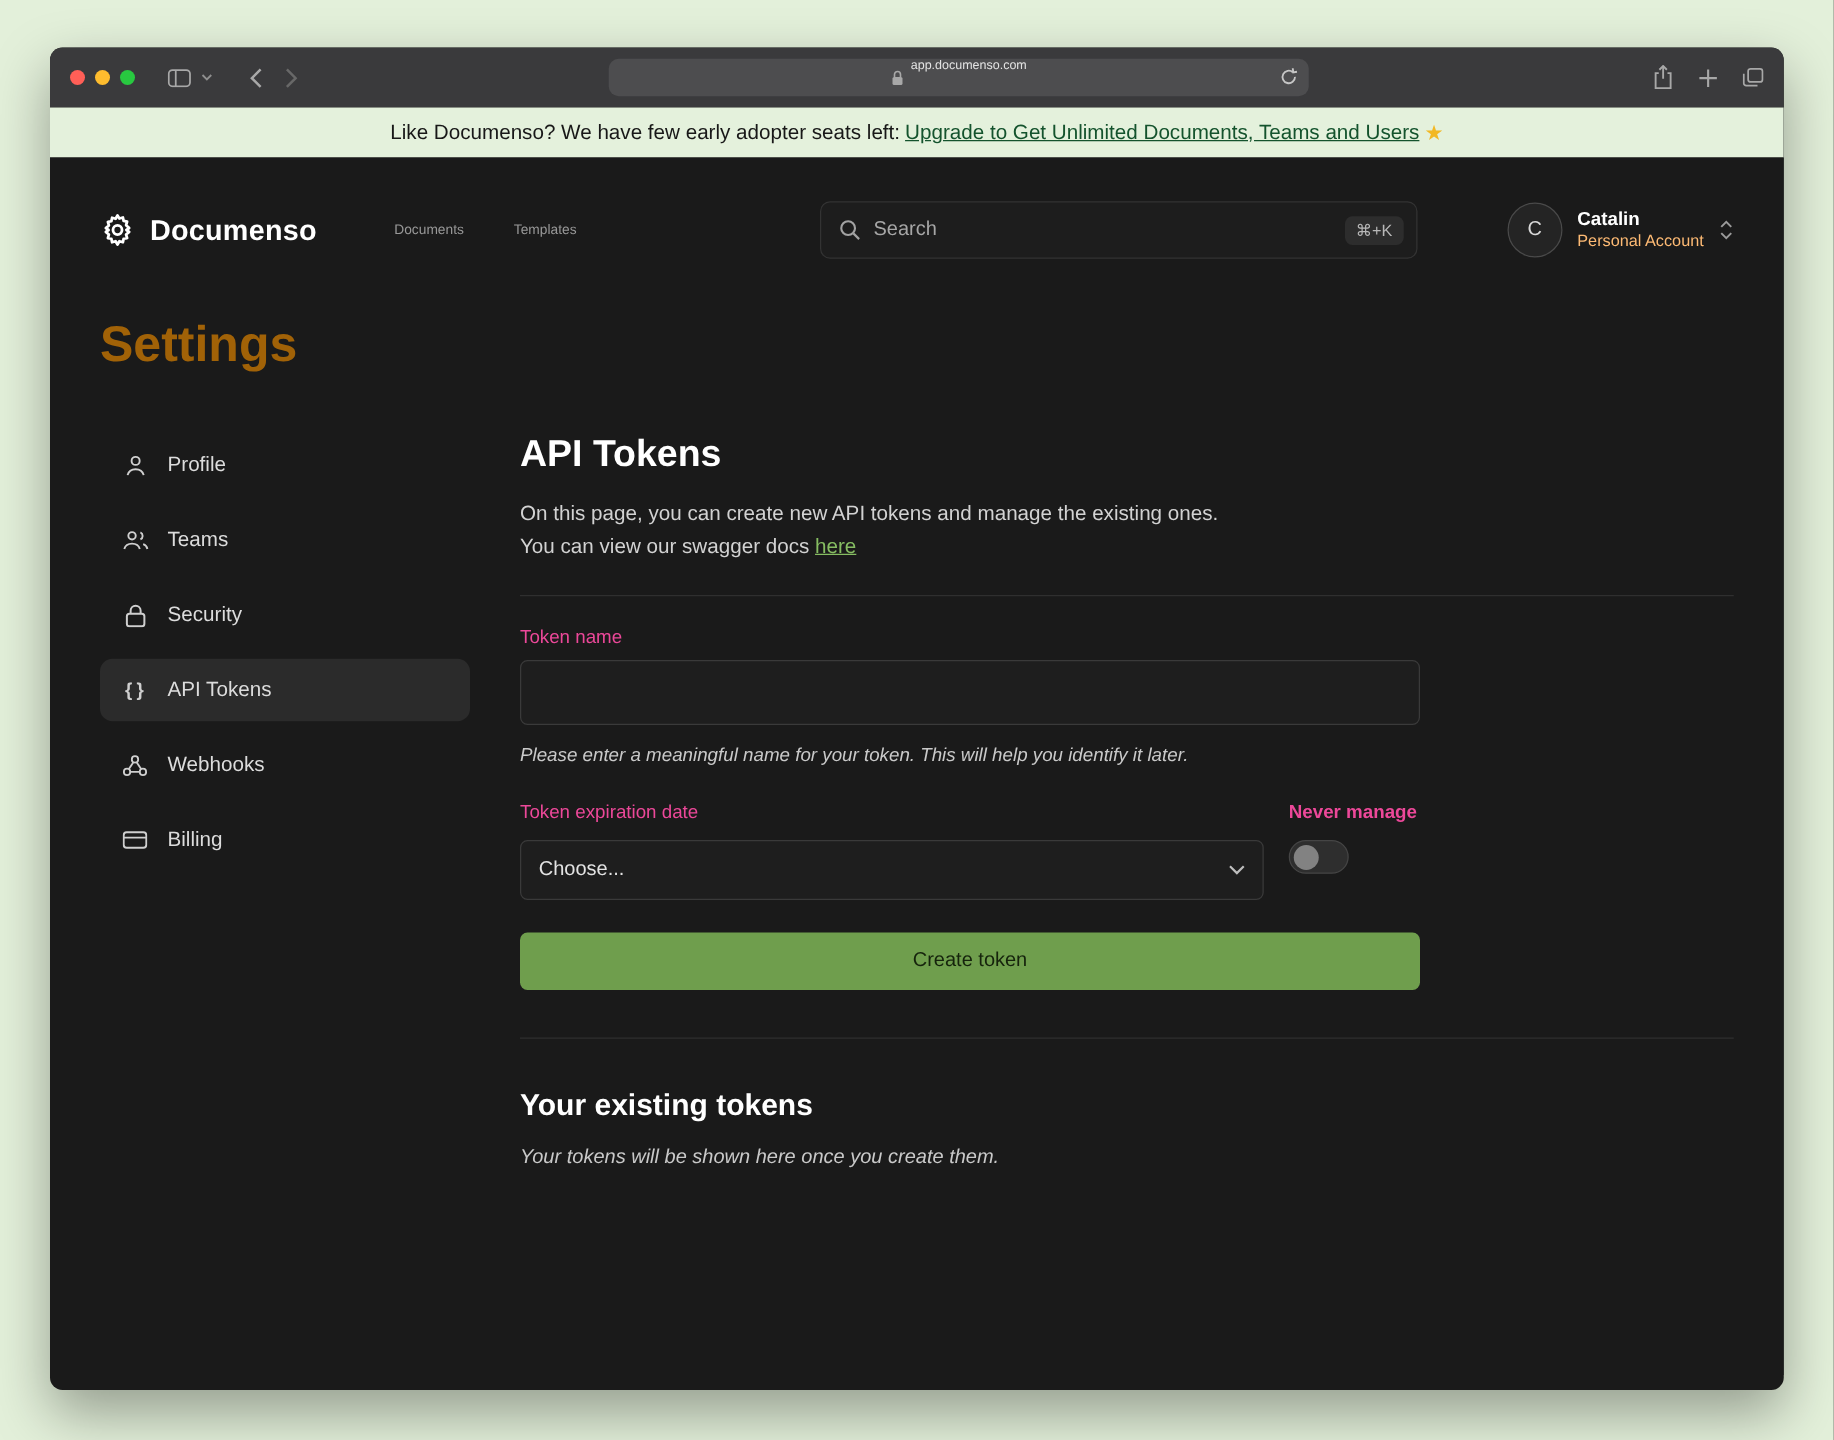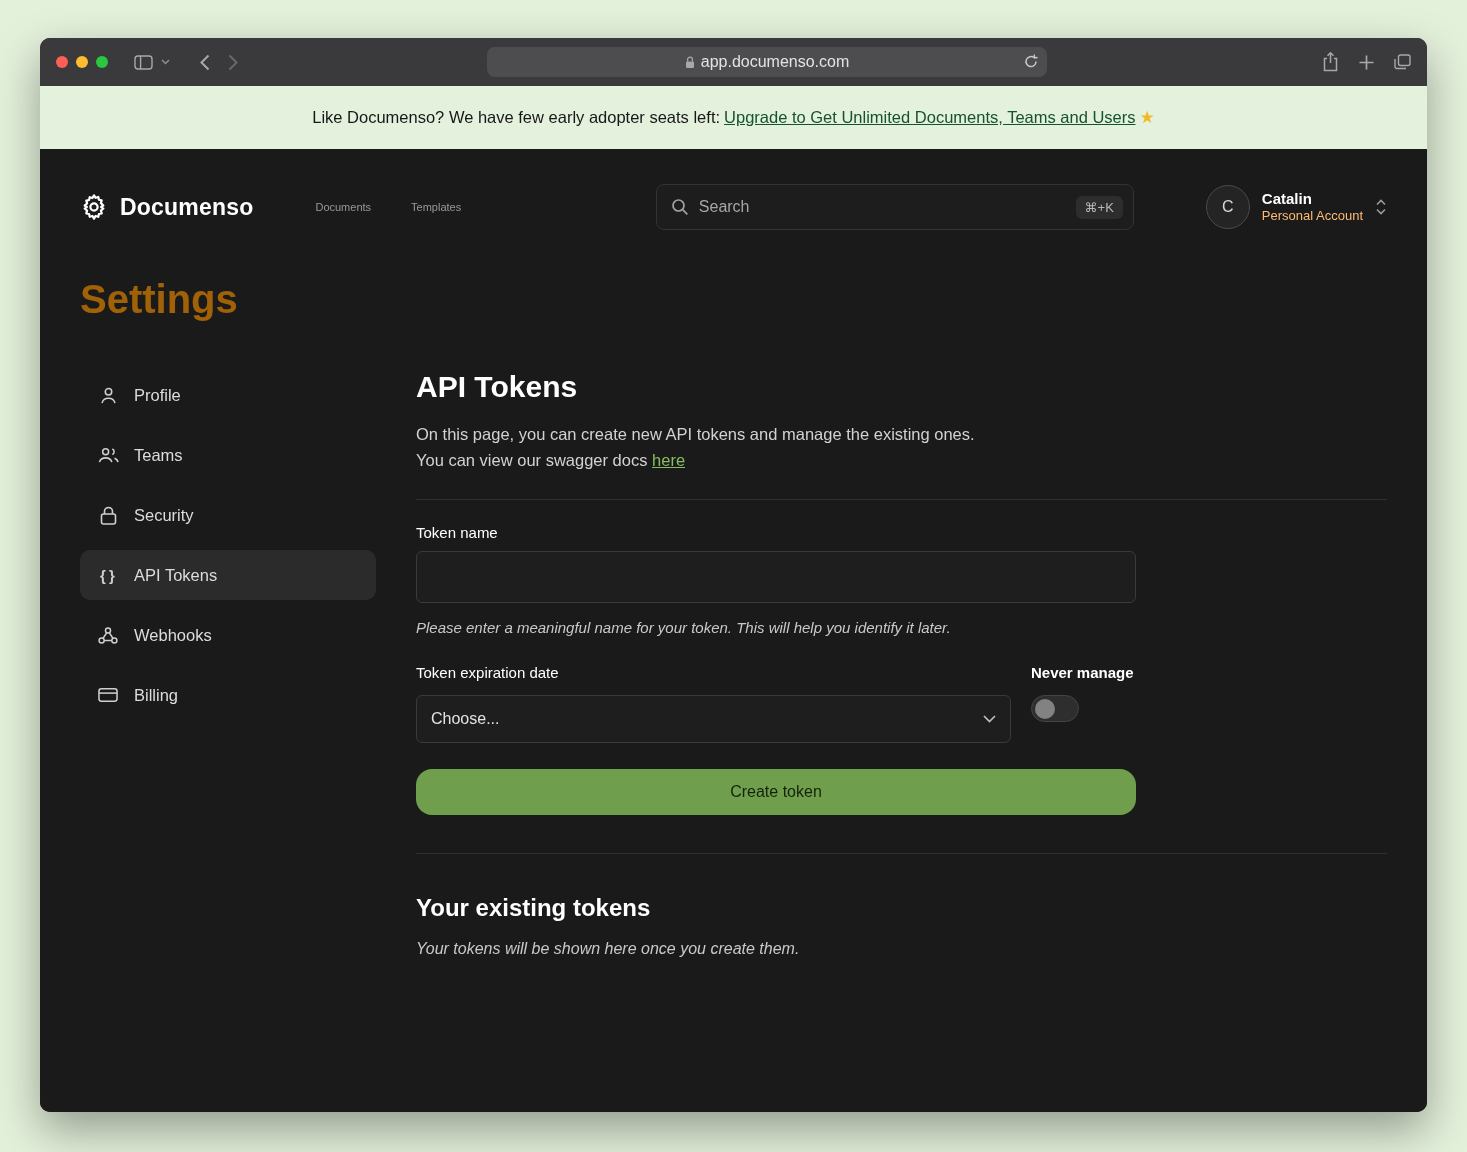--- a/index.html
+++ b/index.html
@@ -26,28 +26,28 @@
   .dot.yellow { background:#febc2e; }
   .dot.green  { background:#28c840; }
   .chrome-left { display:flex; align-items:center; gap:18px; margin-left:26px; }
   .chrome-icon { display:flex; align-items:center; color:#a8a8a8; cursor:default; }
   .chrome-icon.dim { color:#686868; }
   .chrome-icon svg { display:block; }
   .tiny-chev { color:#8f8f8f; margin-left:-10px; }
   .urlbar-wrap { flex:1; display:flex; justify-content:center; }
   .urlbar {
     width:560px; height:30px; background:#4d4d4f; border-radius:8px;
-    display:flex; align-items:center; justify-content:center; gap:6px;
-    color:#e3e3e3; font-size:16px; position:relative;
+    display:flex; justify-content:center; gap:6px;
+    color:#e3e3e3; font-size:10px; position:relative;
   }
   .urlbar .refresh { position:absolute; right:9px; top:7px; color:#c6c6c6; }
   .chrome-right { display:flex; align-items:center; gap:20px; margin-left:26px; color:#a8a8a8; }
   
   .banner {
-    height:63px; background:#e4f1dc; color:#181818;
+    height:40px; background:#e4f1dc; color:#181818;
     display:flex; align-items:center; justify-content:center;
     font-size:16.5px; font-weight:500; gap:4px;
   }
   .banner a { color:#14532d; text-decoration:underline; cursor:pointer; }
   .banner .star { color:#f2b824; font-size:17px; }
   
   .app { background:#1a1a1a; height:974px; color:#e8e8e8; padding:0 40px; }
   .app-header { display:flex; align-items:center; padding-top:44px; height:72px; }
   .brand { display:flex; align-items:center; gap:12px; cursor:pointer; }
   .brand .logo { color:#fff; display:flex; }
@@ -86,21 +86,21 @@
   }
   .side-item.active { background:#2b2b2b; }
   .side-item .ic { width:22px; display:flex; justify-content:center; color:#cfcfcf; }
   .side-item .braces { font-size:15px; font-weight:700; letter-spacing:1px; color:#cfcfcf; }
   .main { flex:1; min-width:0; }
   .main h2 { font-size:30px; font-weight:700; color:#fff; margin-bottom:18px; }
   .desc { font-size:16.5px; color:#d2d2d2; line-height:1.55; }
   .desc a { color:#86bd62; text-decoration:underline; cursor:pointer; }
   .hr { border-top:1px solid #2f2f2f; margin-top:26px; }
   .narrow { width:720px; }
-  .field-label { font-size:15px; font-weight:500; color:#ffffff; display:block; }
+  .field-label { font-size:15px; font-weight:500; color:#ec4899; display:block; }
   .token-name { margin-top:24px; }
   .token-name .field-label { margin-bottom:10px; }
   input.text-input {
     width:100%; height:52px; background:#1e1e1e; border:1px solid #3a3a3a;
     border-radius:6px; color:#eee; font-size:16px; padding:0 14px; outline:none;
     font-family:"Liberation Sans", sans-serif;
   }
   .hint { font-style:italic; font-size:15px; color:#c9c9c9; margin-top:16px; }
   .form-row { display:flex; margin-top:28px; width:720px; }
   .col-exp { width:595px; margin-right:20px; }
@@ -115,21 +115,21 @@
   .select .sel-chev { color:#bdbdbd; display:flex; }
   .toggle {
     width:48px; height:27px; border-radius:14px; background:#2e2e2e;
     border:1px solid #454545; position:relative; cursor:pointer; margin-top:10px;
   }
   .toggle .knob {
     position:absolute; left:3px; top:2.5px; width:20px; height:20px;
     border-radius:50%; background:#828282;
   }
   .create-btn {
-    margin-top:26px; width:720px; height:46px; border:none; border-radius:16px;
+    margin-top:26px; width:720px; height:46px; border:none; border-radius:6px;
     background:#6f9e4d; color:#15230c; font-size:16px; font-weight:500;
     font-family:"Liberation Sans", sans-serif; cursor:pointer;
   }
   .existing { margin-top:40px; }
   .existing h3 { font-size:24px; font-weight:700; color:#fff; }
   .existing .hint { margin-top:18px; font-size:16px; }
 </style>
 </head>
 <body>
 

